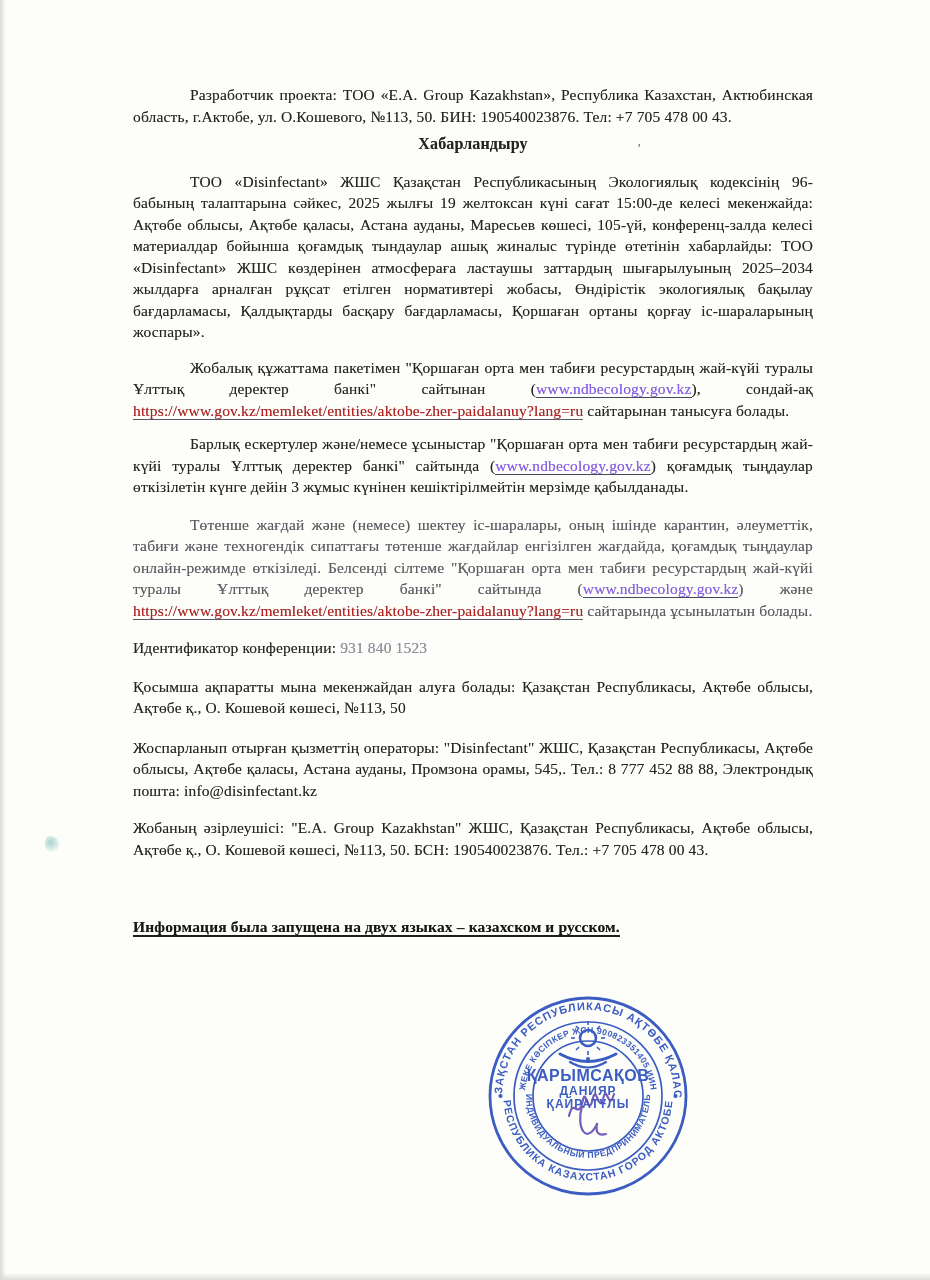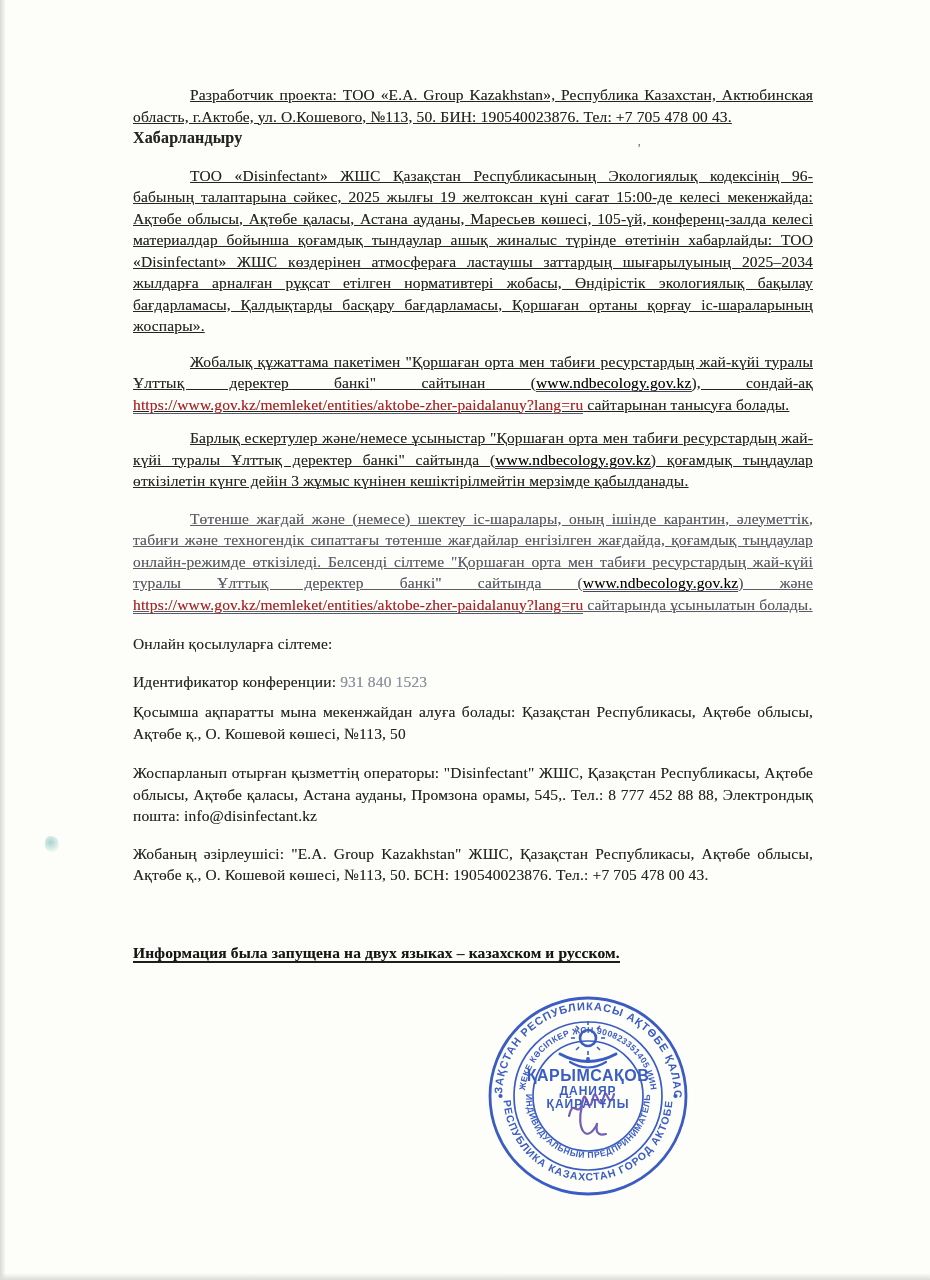--- a/index.html
+++ b/index.html
@@ -13,23 +13,23 @@
   .edge-left{position:absolute;left:0;top:0;width:6px;height:100%;
     background:linear-gradient(90deg,#d9d9d5,rgba(250,250,247,0));}
   .edge-bottom{position:absolute;left:0;bottom:0;width:100%;height:7px;
     background:linear-gradient(0deg,#dddcd8,rgba(250,250,247,0));}
   .content{
     position:absolute;left:133px;top:84px;width:680px;
     font-size:15.5px;line-height:21.5px;letter-spacing:.15px;
     text-shadow:0 0 .4px rgba(40,40,40,.45);
   }
   .p{margin:0;text-align:justify;}
-  .ind{text-indent:57px;text-decoration:underline;}
-  .title{margin:0 0 0 0;font-weight:bold;font-size:16px;}
-  .lnk{color:#000000;border-bottom:1.4px solid #43485a;cursor:pointer;}
+  .ind{text-indent:57px;}
+  .title{margin:6px 0 0 0;text-align:center;font-weight:bold;font-size:16px;}
+  .lnk{color:#8b5cf6;border-bottom:1.4px solid #43485a;cursor:pointer;}
   .lnk-faint{color:#b91c1c;border-bottom:1.4px solid #565b6c;cursor:pointer;}
   .faint{color:#8d93a0;}
   .semi-faint{color:#5a5d64;}
   .zoomlink{color:#9aa0ae;border-bottom:1.5px solid #3c3f4a;cursor:pointer;}
   .langs{font-weight:bold;color:#161616;border-bottom:2px solid #1d1d1d;display:inline;}
   .signrow{white-space:nowrap;}
   .sig-label{font-weight:bold;color:#1c1c1c;}
   .sig-line{display:inline-block;width:238px;border-bottom:1.6px solid #2e2e2e;margin:0 12px 0 28px;}
   .sig-name{font-weight:bold;color:#1c1c1c;}
   
@@ -58,28 +58,27 @@
     <p class="title">Хабарландыру</p>
 
     <p class="p ind" style="margin-top:16px">ТОО «Disinfectant» ЖШС Қазақстан Республикасының Экологиялық кодексінің 96-бабының талаптарына сәйкес, 2025 жылғы 19 желтоксан күні сағат 15:00-де келесі мекенжайда: Ақтөбе облысы, Ақтөбе қаласы, Астана ауданы, Маресьев көшесі, 105-үй, конференц-залда келесі материалдар бойынша қоғамдық тындаулар ашық жиналыс түрінде өтетінін хабарлайды: ТОО «Disinfectant» ЖШС көздерінен атмосфераға ластаушы заттардың шығарылуының 2025–2034 жылдарға арналған рұқсат етілген нормативтері жобасы, Өндірістік экологиялық бақылау бағдарламасы, Қалдықтарды басқару бағдарламасы, Қоршаған ортаны қорғау іс-шараларының жоспары».</p>
 
     <p class="p ind" style="margin-top:14px"><span>Жобалық құжаттама пакетімен "Қоршаған орта мен табиғи ресурстардың жай-күйі туралы Ұлттық деректер банкі" сайтынан (</span><span class="lnk">www.ndbecology.gov.kz</span><span>), сондай-ақ </span><span class="lnk-faint">https://www.gov.kz/memleket/entities/aktobe-zher-paidalanuy?lang=ru</span><span> сайтарынан танысуға болады.</span></p>
 
     <p class="p ind" style="margin-top:12px"><span>Барлық ескертулер және/немесе ұсыныстар "Қоршаған орта мен табиғи ресурстардың жай-күйі туралы Ұлттық деректер банкі" сайтында (</span><span class="lnk">www.ndbecology.gov.kz</span><span>) қоғамдық тыңдаулар өткізілетін күнге дейін 3 жұмыс күнінен кешіктірілмейтін мерзімде қабылданады.</span></p>
 
     <p class="p ind semi-faint" style="margin-top:16px"><span>Төтенше жағдай және (немесе) шектеу іс-шаралары, оның ішінде карантин, әлеуметтік, табиғи және техногендік сипаттағы төтенше жағдайлар енгізілген жағдайда, қоғамдық тыңдаулар онлайн-режимде өткізіледі. Белсенді сілтеме "Қоршаған орта мен табиғи ресурстардың жай-күйі туралы Ұлттық деректер банкі" сайтында (</span><span class="lnk">www.ndbecology.gov.kz</span><span>) және </span><span class="lnk-faint">https://www.gov.kz/memleket/entities/aktobe-zher-paidalanuy?lang=ru</span><span> сайтарында ұсынылатын болады.</span></p>
 
-    <p class="p" style="margin-top:18px">Онлайн қосылуларға сілтеме:</p>
 
 
     <p class="p" style="margin-top:16px"><span>Идентификатор конференции:</span>
       <span class="faint">931 840 1523</span></p>
 
 
-    <p class="p" style="margin-top:9px">Қосымша ақпаратты мына мекенжайдан алуға болады: Қазақстан Республикасы, Ақтөбе облысы, Ақтөбе қ., О. Кошевой көшесі, №113, 50</p>
+    <p class="p" style="margin-top:17px">Қосымша ақпаратты мына мекенжайдан алуға болады: Қазақстан Республикасы, Ақтөбе облысы, Ақтөбе қ., О. Кошевой көшесі, №113, 50</p>
 
     <p class="p" style="margin-top:18px">Жоспарланып отырған қызметтің операторы: "Disinfectant" ЖШС, Қазақстан Республикасы, Ақтөбе облысы, Ақтөбе қаласы, Астана ауданы, Промзона орамы, 545,. Тел.: 8 777 452 88 88, Электрондық пошта: info@disinfectant.kz</p>
 
     <p class="p" style="margin-top:16px">Жобаның әзірлеушісі: "Е.А. Group Kazakhstan" ЖШС, Қазақстан Республикасы, Ақтөбе облысы, Ақтөбе қ., О. Кошевой көшесі, №113, 50. БСН: 190540023876. Тел.: +7 705 478 00 43.</p>
 
     <p class="p" style="margin-top:56px"><span class="langs">Информация была запущена на двух языках – казахском и русском.</span></p>
 
   </div>
 
   <div class="stamp">

